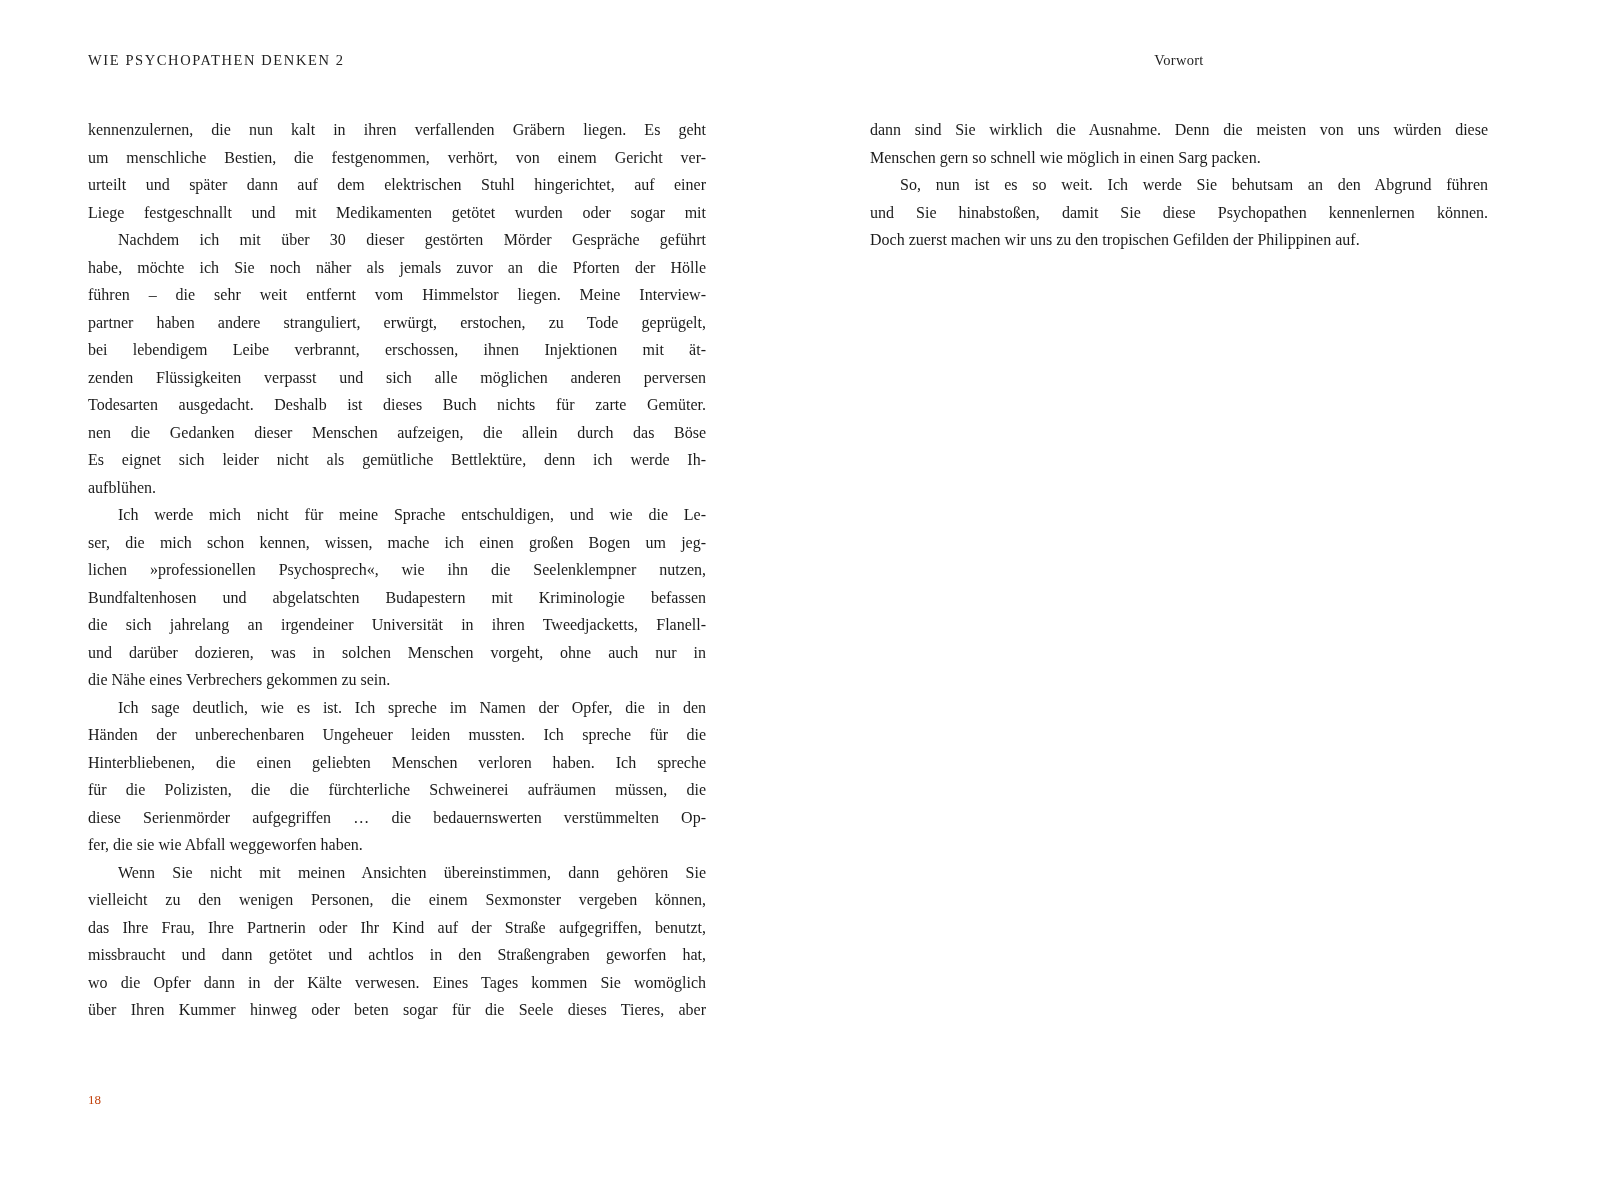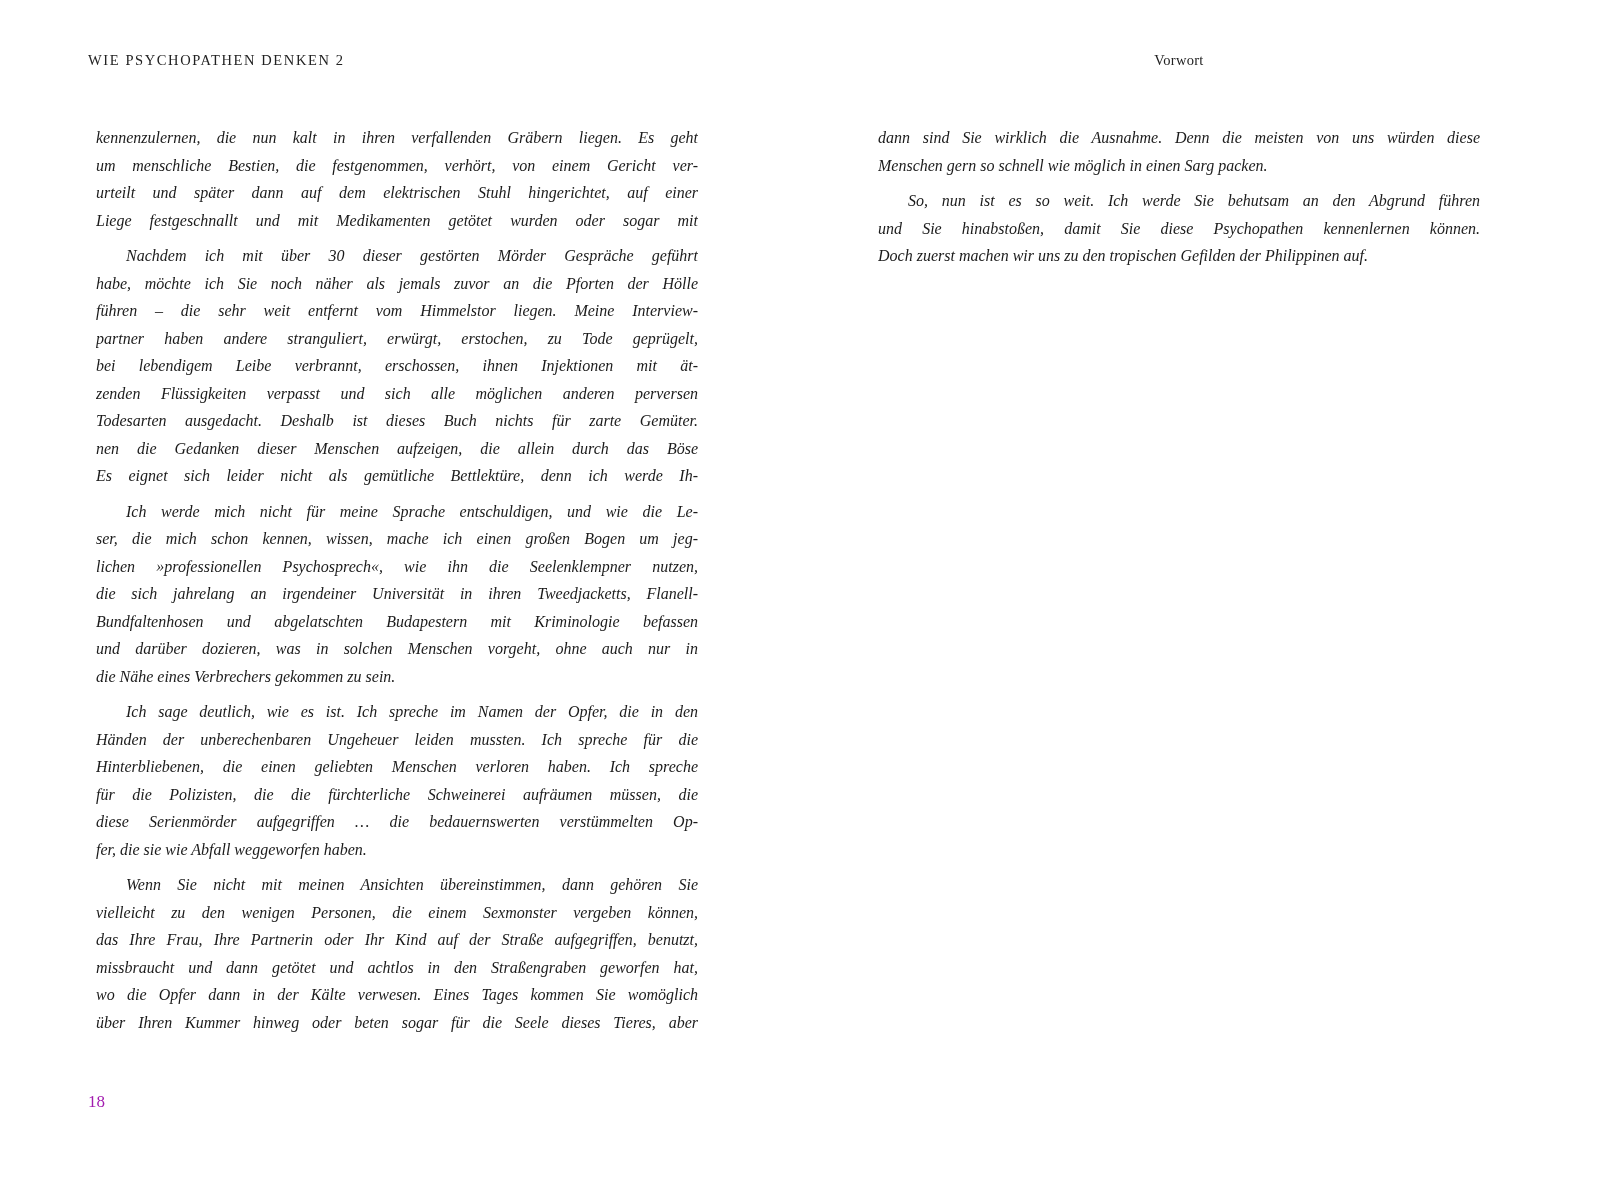--- a/index.html
+++ b/index.html
@@ -35,23 +35,22 @@
     letter-spacing: 0.3px;
   }
   .page-body {
     position: absolute;
     top: 116px;
     width: 618px;
   }
   .page-body.left { left: 88px; }
   .page-body.right { left: 870px; }
   .paragraph {
-    margin: 8px;
+    margin: 0;
     padding: 0;
-    font-style: italic;
   }
   .line {
     line-height: 27.5px;
     height: 27.5px;
     overflow: hidden;
     font-size: 16px;
     text-align: justify;
     text-align-last: justify;
     -moz-text-align-last: justify;
     color: #1b1b1b;
@@ -59,22 +58,22 @@
   .line.last {
     text-align-last: left;
     -moz-text-align-last: left;
   }
   .line.first {
     text-indent: 30px;
   }
   .folio {
     position: absolute;
     top: 1092px;
-    font-size: 17px;
-    color: #a21caf;
+    font-size: 13px;
+    color: #c2410c;
   }
   .folio.left {
     left: 88px;
     width: 618px;
     text-align: left;
   }
   .folio.right {
     left: 916px;
     width: 618px;
     text-align: right;
@@ -100,27 +99,28 @@
       <div class="paragraph">
         <div class="line first">Nachdem ich mit über 30 dieser gestörten Mörder Gespräche geführt</div>
         <div class="line">habe, möchte ich Sie noch näher als jemals zuvor an die Pforten der Hölle</div>
         <div class="line">führen – die sehr weit entfernt vom Himmelstor liegen. Meine Interview-</div>
         <div class="line">partner haben andere stranguliert, erwürgt, erstochen, zu Tode geprügelt,</div>
         <div class="line">bei lebendigem Leibe verbrannt, erschossen, ihnen Injektionen mit ät-</div>
         <div class="line">zenden Flüssigkeiten verpasst und sich alle möglichen anderen perversen</div>
         <div class="line">Todesarten ausgedacht. Deshalb ist dieses Buch nichts für zarte Gemüter.</div>
         <div class="line">nen die Gedanken dieser Menschen aufzeigen, die allein durch das Böse</div>
         <div class="line">Es eignet sich leider nicht als gemütliche Bettlektüre, denn ich werde Ih-</div>
+        <div class="line last">aufblühen.</div>
       </div>
       <div class="paragraph">
         <div class="line first">Ich werde mich nicht für meine Sprache entschuldigen, und wie die Le-</div>
         <div class="line">ser, die mich schon kennen, wissen, mache ich einen großen Bogen um jeg-</div>
         <div class="line">lichen »professionellen Psychosprech«, wie ihn die Seelenklempner nutzen,</div>
+        <div class="line">Bundfaltenhosen und abgelatschten Budapestern mit Kriminologie befassen</div>
         <div class="line">die sich jahrelang an irgendeiner Universität in ihren Tweedjacketts, Flanell-</div>
-        <div class="line">Bundfaltenhosen und abgelatschten Budapestern mit Kriminologie befassen</div>
         <div class="line">und darüber dozieren, was in solchen Menschen vorgeht, ohne auch nur in</div>
         <div class="line last">die Nähe eines Verbrechers gekommen zu sein.</div>
       </div>
       <div class="paragraph">
         <div class="line first">Ich sage deutlich, wie es ist. Ich spreche im Namen der Opfer, die in den</div>
         <div class="line">Händen der unberechenbaren Ungeheuer leiden mussten. Ich spreche für die</div>
         <div class="line">Hinterbliebenen, die einen geliebten Menschen verloren haben. Ich spreche</div>
         <div class="line">für die Polizisten, die die fürchterliche Schweinerei aufräumen müssen, die</div>
         <div class="line">diese Serienmörder aufgegriffen … die bedauernswerten verstümmelten Op-</div>
         <div class="line last">fer, die sie wie Abfall weggeworfen haben.</div>

